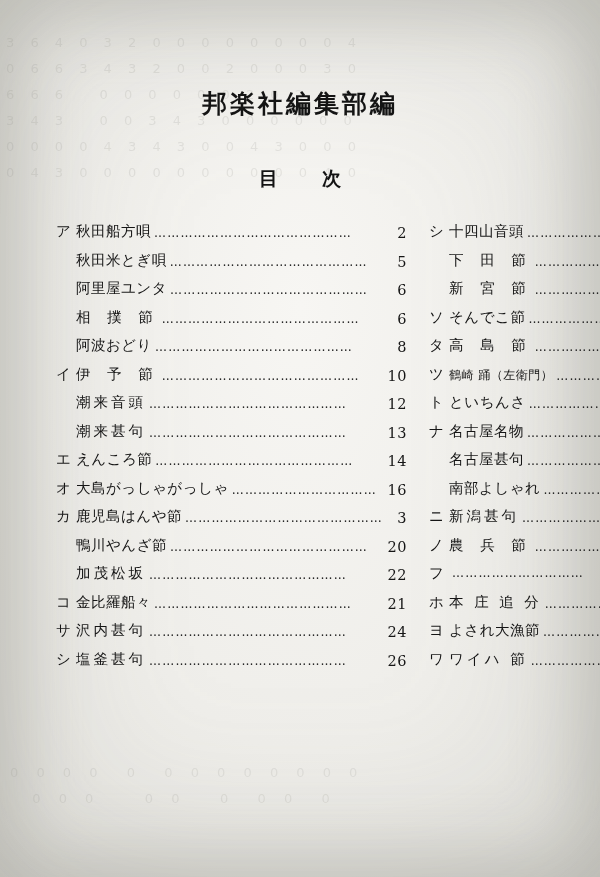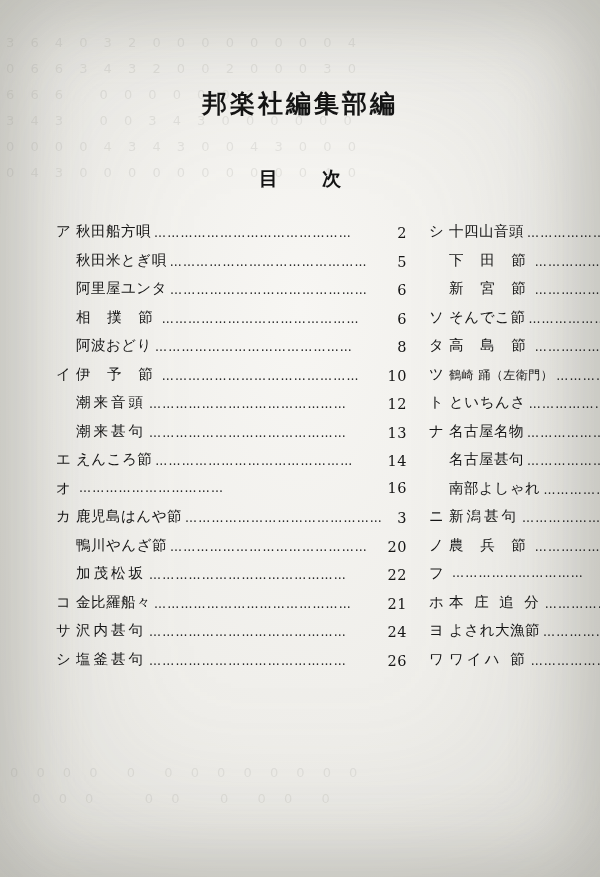--- a/index.html
+++ b/index.html
@@ -273,20 +273,21 @@
           <div class="title-cell">
             <span class="t-text">えんころ節</span>
             <span class="leader">………………………………………</span>
             <span class="pageno">14</span>
           </div>
         </div>
 
         <div class="toc-row">
           <div class="kana">オ</div>
           <div class="title-cell">
+            <span class="t-text">大島がっしゃがっしゃ</span>
             <span class="leader">……………………………</span>
             <span class="pageno">16</span>
           </div>
         </div>
 
         <div class="toc-row">
           <div class="kana">カ</div>
           <div class="title-cell">
             <span class="t-text">鹿児島はんや節</span>
             <span class="leader">………………………………………</span>

